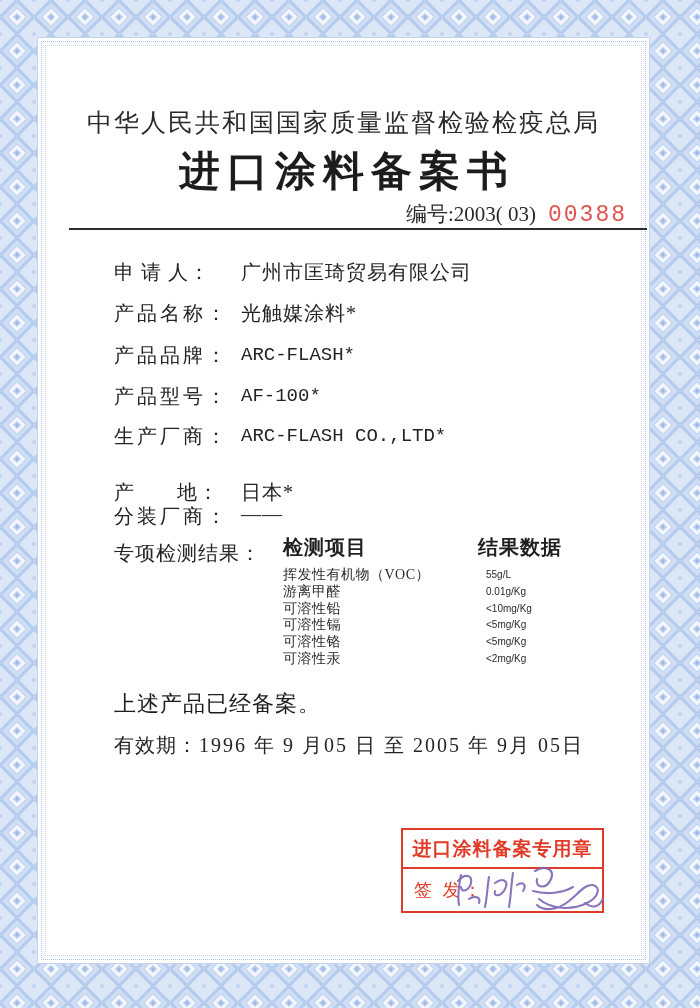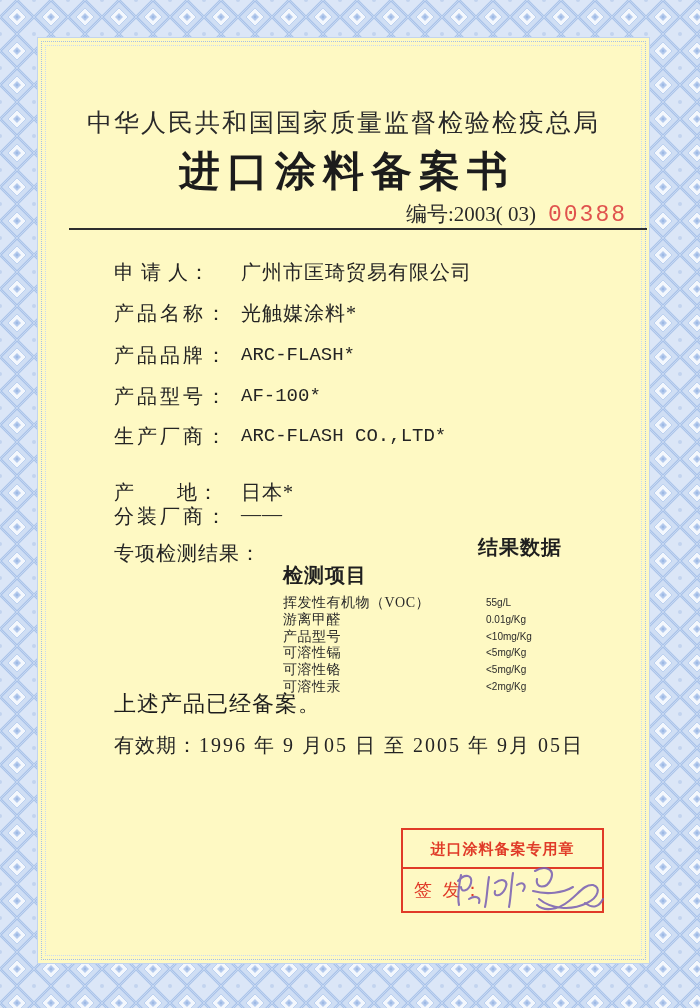--- a/index.html
+++ b/index.html
@@ -5,21 +5,21 @@
   html,body { margin:0; padding:0; }
   body {
     width:700px; height:1008px; position:relative; overflow:hidden;
     background:#dfe9f7; font-family:"Liberation Serif","DejaVu Serif",serif;
   }
   .lace-svg { position:absolute; top:0; left:0; display:block; }
 
   
   .page {
     position:absolute; left:37px; top:37px; width:613px; height:927px;
-    background:#fef9c3; border:1px solid #c2d4ee; box-sizing:border-box;
+    background:#ffffff; border:1px solid #c2d4ee; box-sizing:border-box;
   }
   .frame-outer { position:absolute; inset:3px; border:1px dotted #a6c1e7; pointer-events:none; }
   .frame-inner { position:absolute; inset:7px; border:1px dotted #c9daf2; pointer-events:none; }
 
   .authority {
     position:absolute; top:68px; left:0; right:0; text-align:center;
     font-size:25px; letter-spacing:2px; color:#2a2a2a; white-space:nowrap;
   }
   .doc-title {
     position:absolute; top:106px; left:0; right:0; text-align:center;
@@ -43,21 +43,21 @@
   .row .val.latin {
     font-family:"Liberation Mono","DejaVu Sans Mono",monospace;
     font-size:19px; top:2px; letter-spacing:0;
   }
   .r-f0 { top:221px; } .r-f1 { top:262px; } .r-f2 { top:304px; }
   .r-f3 { top:345px; } .r-f4 { top:385px; } .r-f5 { top:425px;margin-top:16px; }
   .r-f6 { top:465px; } .r-spec { top:502px; }
 
   .spec-table { position:absolute; left:245px; top:496px; width:345px; color:#2a2a2a; }
   .spec-hdr { display:flex; font-family:"Liberation Sans","DejaVu Sans",sans-serif; font-weight:bold; font-size:20px; margin-bottom:6px; color:#1f1f1f; }
-  .spec-hdr .c1 { width:195px; letter-spacing:1px;margin-top:28px; }
+  .spec-hdr .c1 { width:195px; letter-spacing:1px; }
   .spec-hdr .c2 { letter-spacing:1px; }
   .spec-row { display:flex; font-size:14px; line-height:16.8px; }
   .spec-row .it { width:203px; letter-spacing:0.5px; }
   .spec-row .res { font-family:Liberation Sans, sans-serif; font-size:10px; }
 
   .registered {
     position:absolute; left:76px; top:651px;
     font-family:"Liberation Sans","DejaVu Sans",sans-serif; font-weight:normal;
     font-size:22px; letter-spacing:1px; color:#1d1d1d;
   }
@@ -65,21 +65,21 @@
   .r-valid .val { left:85px; font-size:20px; letter-spacing:2px; }
   .r-issue .val { left:112px; letter-spacing:1px; }
 
   .stamp {
     position:absolute; left:363px; top:790px; width:203px; height:85px;
     border:2.5px solid #e03b28; box-sizing:border-box; background:transparent;
   }
   .stamp-title {
     height:37px; line-height:38px; text-align:center; color:#e03b28;
     font-family:"Liberation Sans","DejaVu Sans",sans-serif; font-weight:bold;
-    font-size:15px; letter-spacing:1px; border-bottom:2px solid #e03b28;
+    font-size:19px; letter-spacing:1px; border-bottom:2px solid #e03b28;
     white-space:nowrap;
   }
   .stamp-bottom { position:relative; height:41px; }
   .sign-label { position:absolute; left:11px; top:9px; color:#e03b28; font-size:18px; letter-spacing:3px; }
   .signature-svg { position:absolute; left:52px; top:-4px; overflow:visible; }
 </style>
 </head>
 <body>
 
 <svg class="lace-svg" width="700" height="1008" aria-hidden="true">
@@ -155,21 +155,21 @@
     </div>
     <div class="spec-row">
       <span class="it">挥发性有机物（VOC）</span>
       <span class="res">55g/L</span>
     </div>
     <div class="spec-row">
       <span class="it">游离甲醛</span>
       <span class="res">0.01g/Kg</span>
     </div>
     <div class="spec-row">
-      <span class="it">产品型号</span>
+      <span class="it">可溶性铅</span>
       <span class="res">&lt;10mg/Kg</span>
     </div>
     <div class="spec-row">
       <span class="it">可溶性镉</span>
       <span class="res">&lt;5mg/Kg</span>
     </div>
     <div class="spec-row">
       <span class="it">可溶性铬</span>
       <span class="res">&lt;5mg/Kg</span>
     </div>

